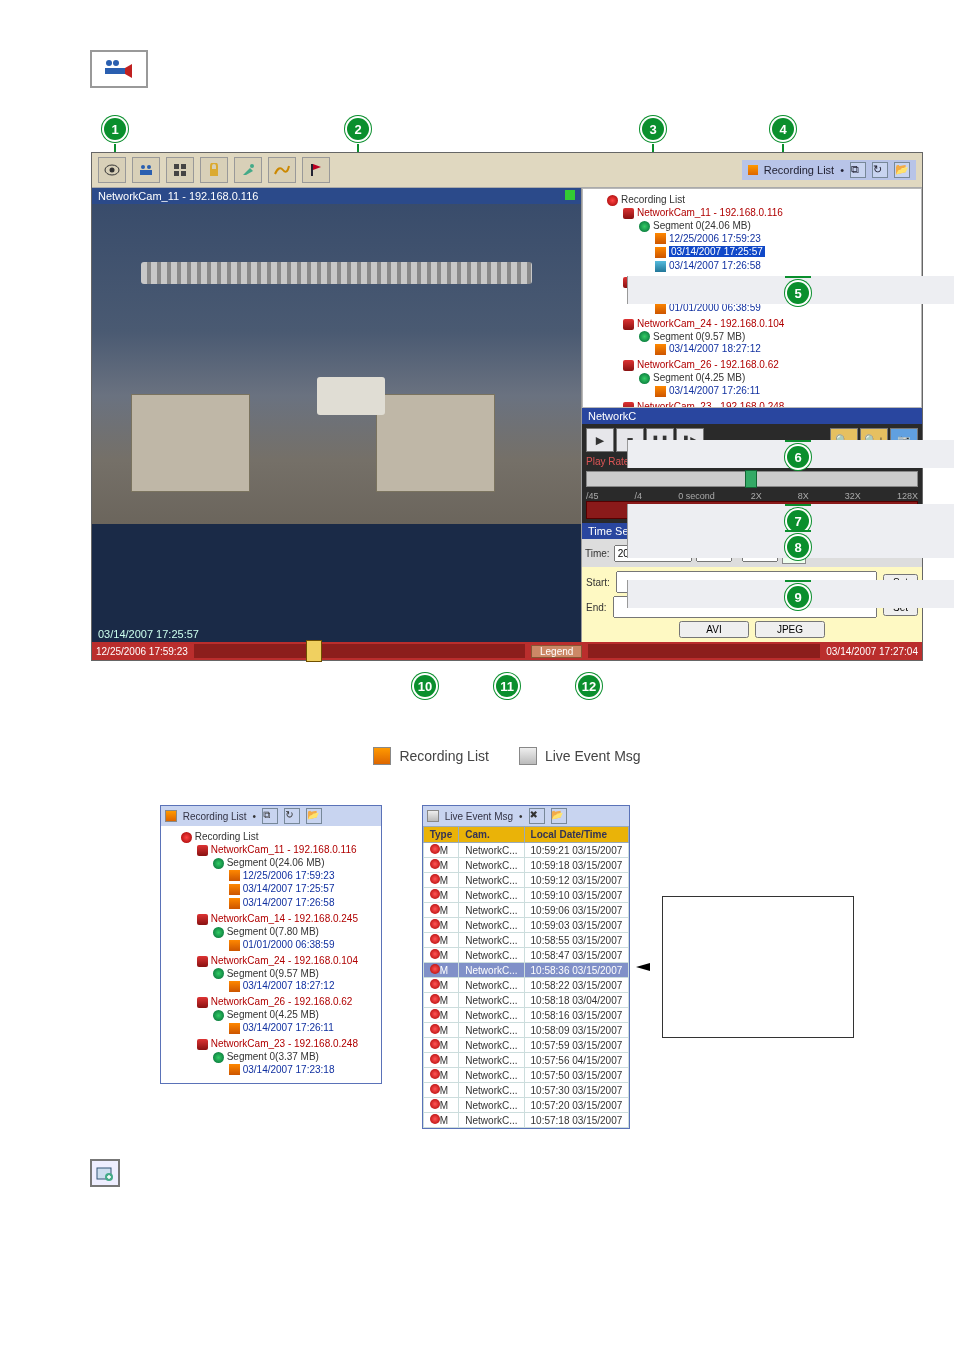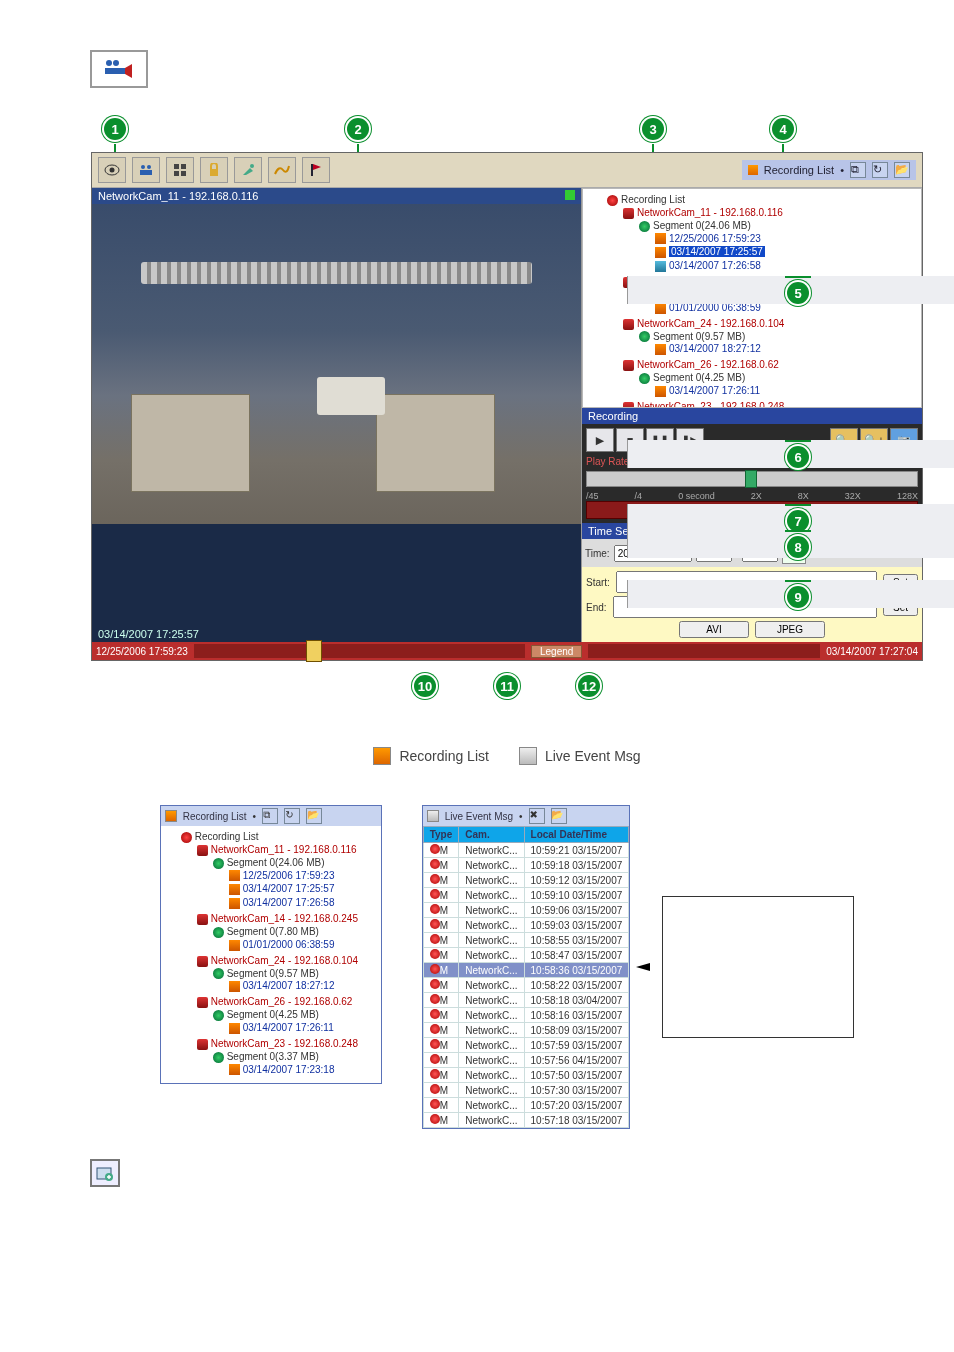--- a/index.html
+++ b/index.html
@@ -66,21 +66,21 @@
 .legend-item{display:flex;align-items:center;gap:8px;font-size:14px;color:#444}
 .sq{width:16px;height:16px;border:1px solid #888}
 .sq.orange{background:linear-gradient(#f90,#d60)}
 .sq.grey{background:linear-gradient(#eee,#bbb)}
 .bottom-row{display:flex;gap:40px;align-items:flex-start;justify-content:center}
 .panel{border:1px solid #5a72b8;background:#fff;font-size:10px}
 .panel .hd{background:#c8d4f0;padding:2px 4px;display:flex;align-items:center;gap:6px}
 .panel .hd .ttl{color:#334}
 .panel .tree{padding:4px;max-height:260px;overflow:auto}
 table.evt{border-collapse:collapse;font-size:10px}
-table.evt th{background:#0ea5e9;border:1px solid #9ab;padding:2px 6px;text-align:left;color:#335}
+table.evt th{background:#eab308;border:1px solid #9ab;padding:2px 6px;text-align:left;color:#335}
 table.evt td{border:1px solid #cdd;padding:1px 6px;white-space:nowrap;background:#fff}
 table.evt tr.sel td{background:#8090c8;color:#fff}
 .evt-ic{display:inline-block;width:10px;height:10px;background:radial-gradient(#f55,#a00);border-radius:50%}
 .arrow-left{display:inline-block;border-top:4px solid transparent;border-bottom:4px solid transparent;border-right:14px solid #000;margin-right:6px}
 .blank{width:190px;height:140px;border:1px solid #333}
 .small-icon-bottom{display:inline-block;border:2px solid #777;padding:4px;margin:30px 0 0 60px;background:#eef}
 .mini{width:14px;height:14px;display:inline-block;background:#c8d4f0;border:1px solid #789}
 svg{display:block}
 </style>
 </head>
@@ -221,21 +221,21 @@
                               <li><span class="ic ic-clip"></span><span class="node-blue">03/14/2007 17:26:11</span></li>
                             </ul></li>
                         </ul></li>
                       <li><span class="ic ic-cam"></span><span class="node-red">NetworkCam_23 - 192.168.0.248</span></li>
                     </ul></li>
                 </ul>
               </div>
       </div>
 
       <div class="panel-hd">
-              <span>Recording</span>
+              <span>NetworkC</span>
             </div>
       <div class="playback">
         <div class="pb-row">
           <span class="pb-btn">▶</span>
           <span class="pb-btn">■</span>
           <span class="pb-btn">❚❚</span>
           <span class="pb-btn">❚▶</span>
           <span style="flex:1"></span>
           <span class="pb-btn gold">🔍-</span>
           <span class="pb-btn gold">🔍+</span>

